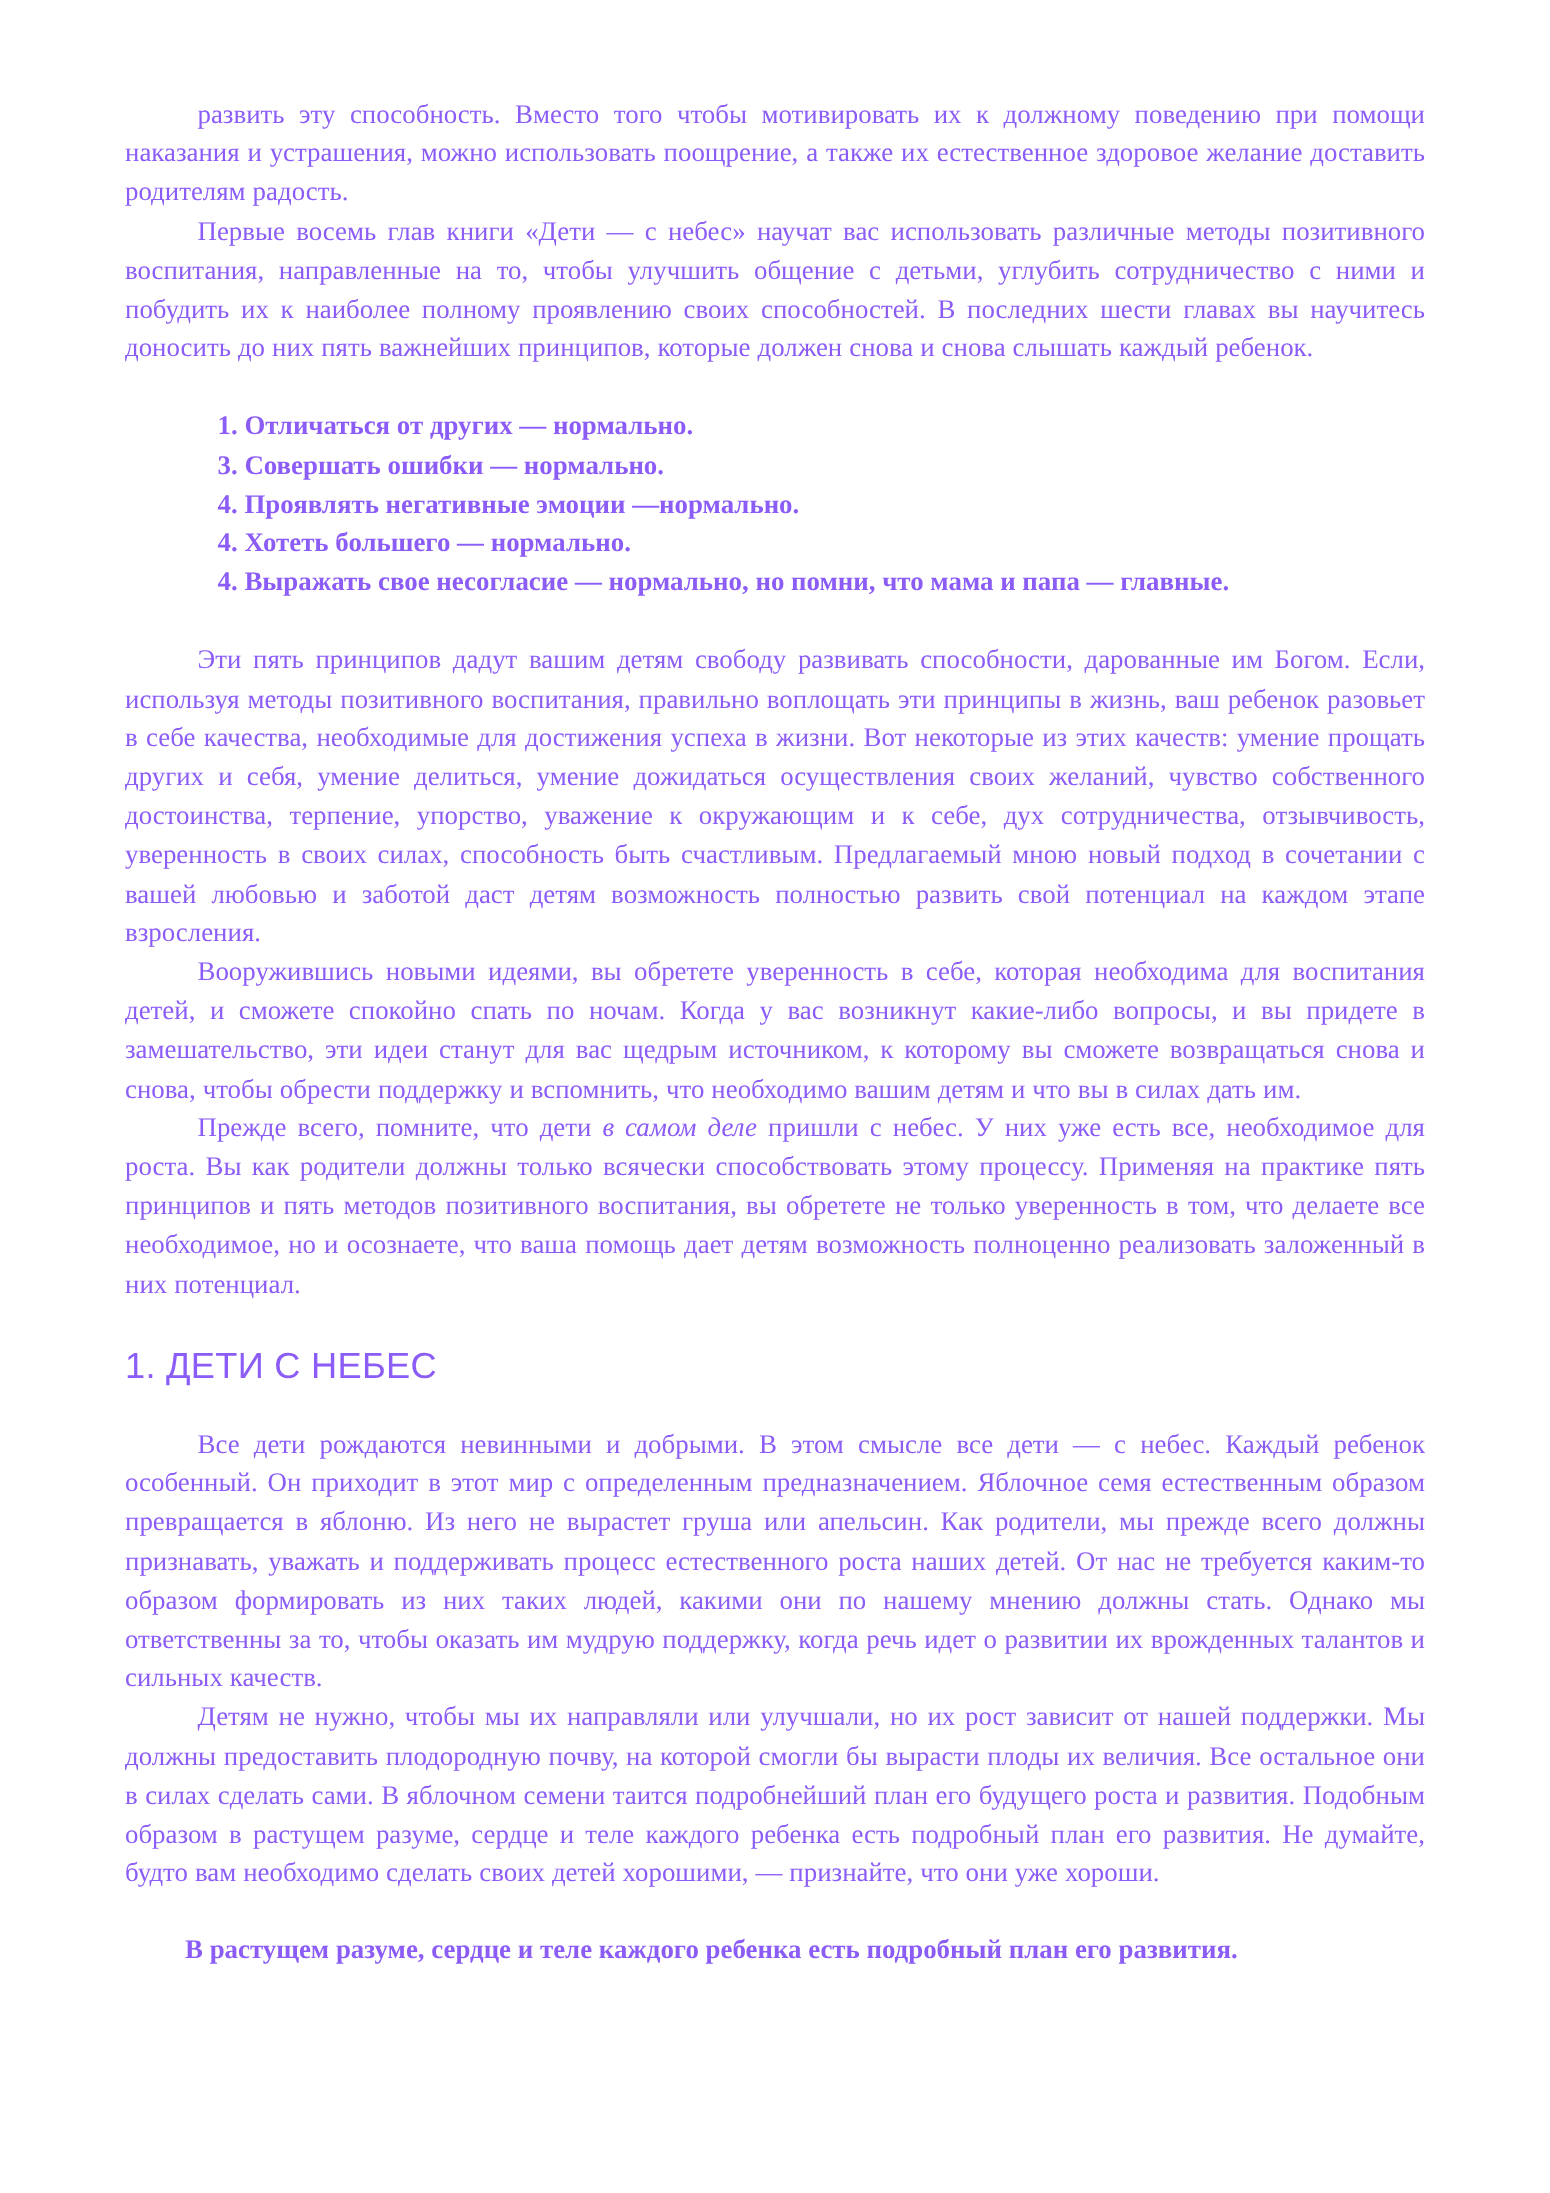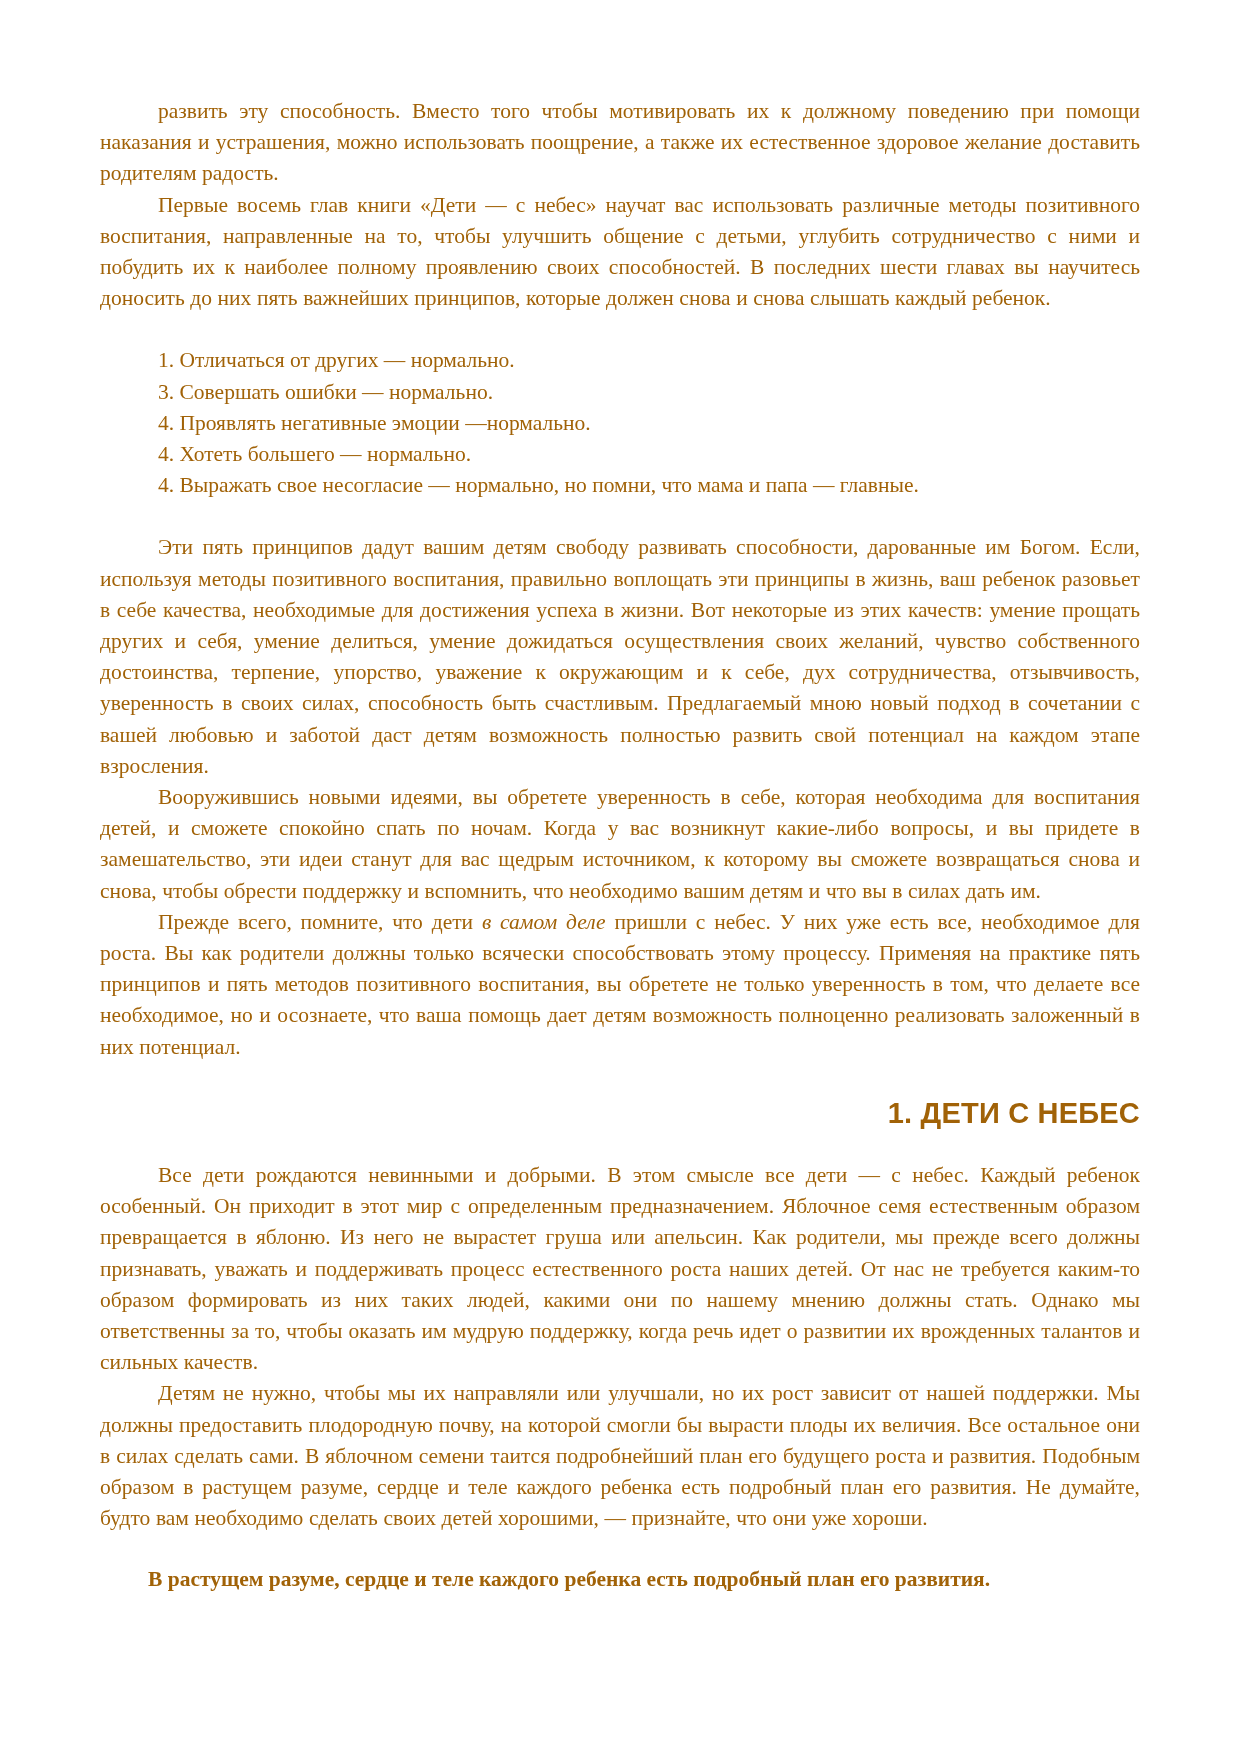--- a/index.html
+++ b/index.html
@@ -6,23 +6,23 @@
     margin: 0;
     padding: 0;
     background: #ffffff;
   }
   .page {
     position: relative;
     width: 1156px;
     height: 1754px;
     background: #ffffff;
     box-sizing: border-box;
-    padding: 96px 100px 0 100px;
+    padding: 76px 100px 0 100px;
     font-family: "Liberation Serif", "DejaVu Serif", serif;
-    color: #a16207;
+    color: #8b5cf6;
     overflow: hidden;
   }
   .body-col {
     width: 1040px;
   }
   p.para {
     margin: 0;
     font-size: 21.5px;
     line-height: 31.2px;
     text-align: justify;
@@ -30,40 +30,41 @@
     -webkit-hyphens: none;
     hyphens: none;
     word-spacing: 0.01em;
   }
   .italic {
     font-style: italic;
     margin-top: 38px;
   }
   ol.principles,
   ul.principles {
-    margin: 0;
+    margin: 16px;
     padding: 0;
     list-style: none;
+    font-weight: bold;
   }
   .list-block {
     margin-top: 31px;
     margin-bottom: 31px;
   }
   li.principle {
     font-size: 21.5px;
     line-height: 31.2px;
     text-align: left;
     padding-left: 58px;
     white-space: nowrap;
   }
   h1.chapter-title {
     font-family: "Liberation Sans", "DejaVu Sans", sans-serif;
     font-size: 29px;
-    font-weight: bold;
-    text-align: right;
+    font-weight: normal;
+    text-align: left;
     margin: 34px 0 30px 0;
     letter-spacing: 0.2px;
   }
   .pull-quote {
     margin: 30px 0 0 0;
     font-size: 21.5px;
     line-height: 31.2px;
     font-weight: bold;
     text-align: justify;
     text-indent: 48px;

